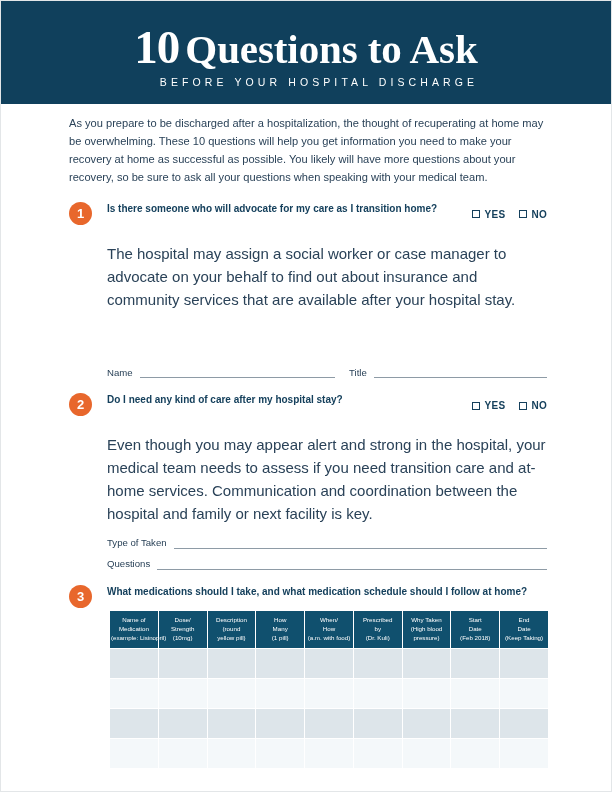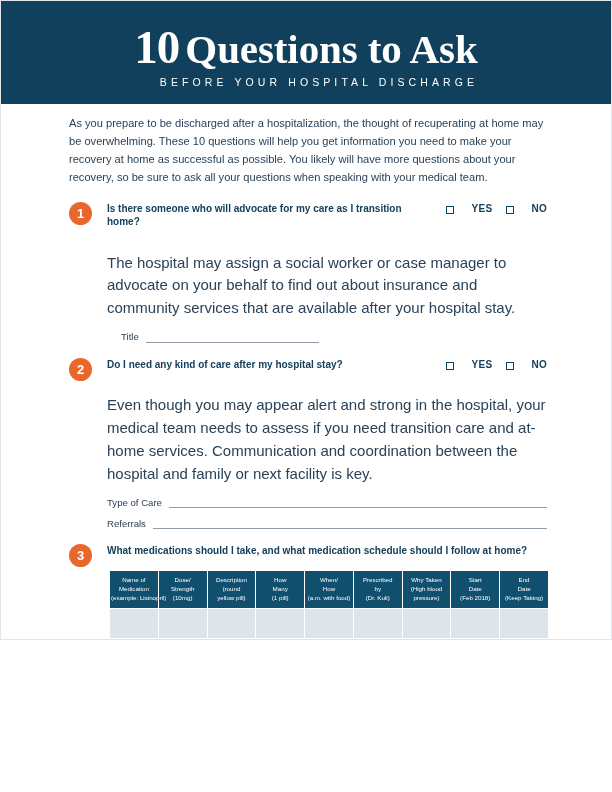--- a/index.html
+++ b/index.html
@@ -11,21 +11,21 @@
   body {
     width: 612px;
     height: 792px;
     font-family: "Liberation Sans", sans-serif;
     -webkit-font-smoothing: antialiased;
   }
 
   .page {
     position: relative;
     width: 612px;
-    height: 640px;
+    height: 792px;
     background: #ffffff;
     box-sizing: border-box;
     border: 1px solid #e3e6e8;
     overflow: hidden;
   }
 
   
   .banner {
     height: 103px;
     background: #10405c;
@@ -109,26 +109,27 @@
     flex: 1 1 auto;
   }
   .yesno {
     display: flex;
     gap: 14px;
     flex: 0 0 auto;
     padding-top: 1px;
   }
   .yesno .opt {
     display: flex;
-    align-items: flex-end;
-    gap: 17px;
+    align-items: center;
+    gap: 4px;
     color: #15405c;
     font-size: 10px;
     font-weight: bold;
     letter-spacing: 0.3px;
+    margin-top: 6px;
   }
   .cbox {
     display: inline-block;
     width: 8px;
     height: 8px;
     border: 1.2px solid #15405c;
     background: #ffffff;
     box-sizing: border-box;
   }
   .q-desc {
@@ -161,20 +162,21 @@
     line-height: 1.1;
   }
   .field-line {
     flex: 1 1 auto;
     border-bottom: 1px solid #8e9ba6;
     height: 11px;
   }
   .field.title-field {
     flex: 0 0 198px;
     margin-left: 14px;
+    margin-top: 44px;
   }
   .blank-line {
     border-bottom: 1px solid #9aa6ae;
     height: 1px;
     margin-top: 25px;
   }
 
   
   .med-table {
     margin-top: 12px;
@@ -232,20 +234,24 @@
           </label>
           <label class="opt">
             <span class="cbox"></span>
             <span>NO</span>
           </label>
         </div>
       </div>
       <div class="q-desc">The hospital may assign a social worker or case manager to advocate on your behalf to find out about insurance and community services that are available after your hospital stay.</div>
       <div class="fields">
         <div class="field-row">
+          <div class="field">
+            <span class="field-label">Name</span>
+            <span class="field-line"></span>
+          </div>
           <div class="field title-field">
             <span class="field-label">Title</span>
             <span class="field-line"></span>
           </div>
         </div>
       </div>
     </div>
 
     <div class="q-block">
       <div class="q-badge">2</div>
@@ -259,27 +265,27 @@
           <label class="opt">
             <span class="cbox"></span>
             <span>NO</span>
           </label>
         </div>
       </div>
       <div class="q-desc">Even though you may appear alert and strong in the hospital, your medical team needs to assess if you need transition care and at-home services. Communication and coordination between the hospital and family or next facility is key.</div>
       <div class="fields">
         <div class="field-row">
           <div class="field">
-            <span class="field-label">Type of Care</span>
+            <span class="field-label">Type of Taken</span>
             <span class="field-line"></span>
           </div>
         </div>
         <div class="field-row">
           <div class="field">
-            <span class="field-label">Referrals</span>
+            <span class="field-label">Questions</span>
             <span class="field-line"></span>
           </div>
         </div>
       </div>
     </div>
 
     <div class="q-block">
       <div class="q-badge">3</div>
       <div class="q-headrow">
         <div class="q-title">What medications should I take, and what medication schedule should I follow at home?</div>

